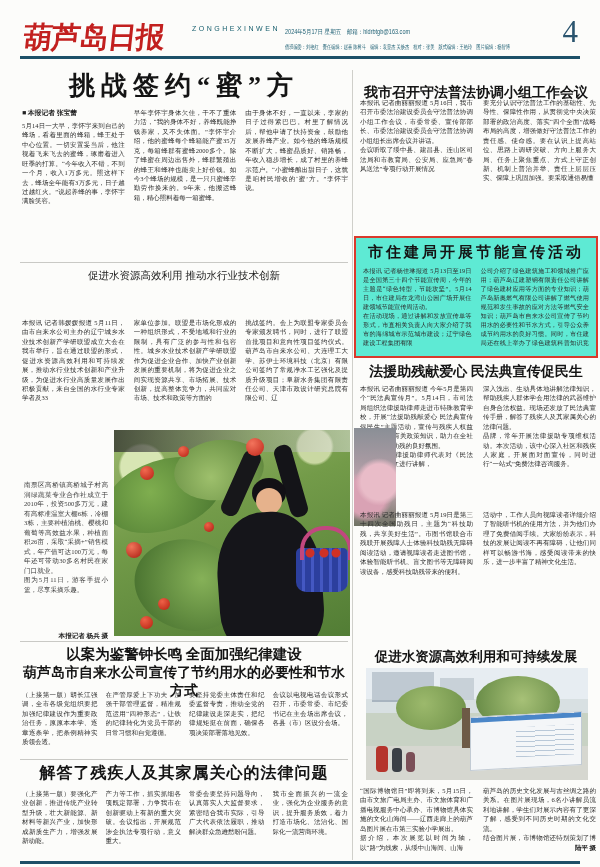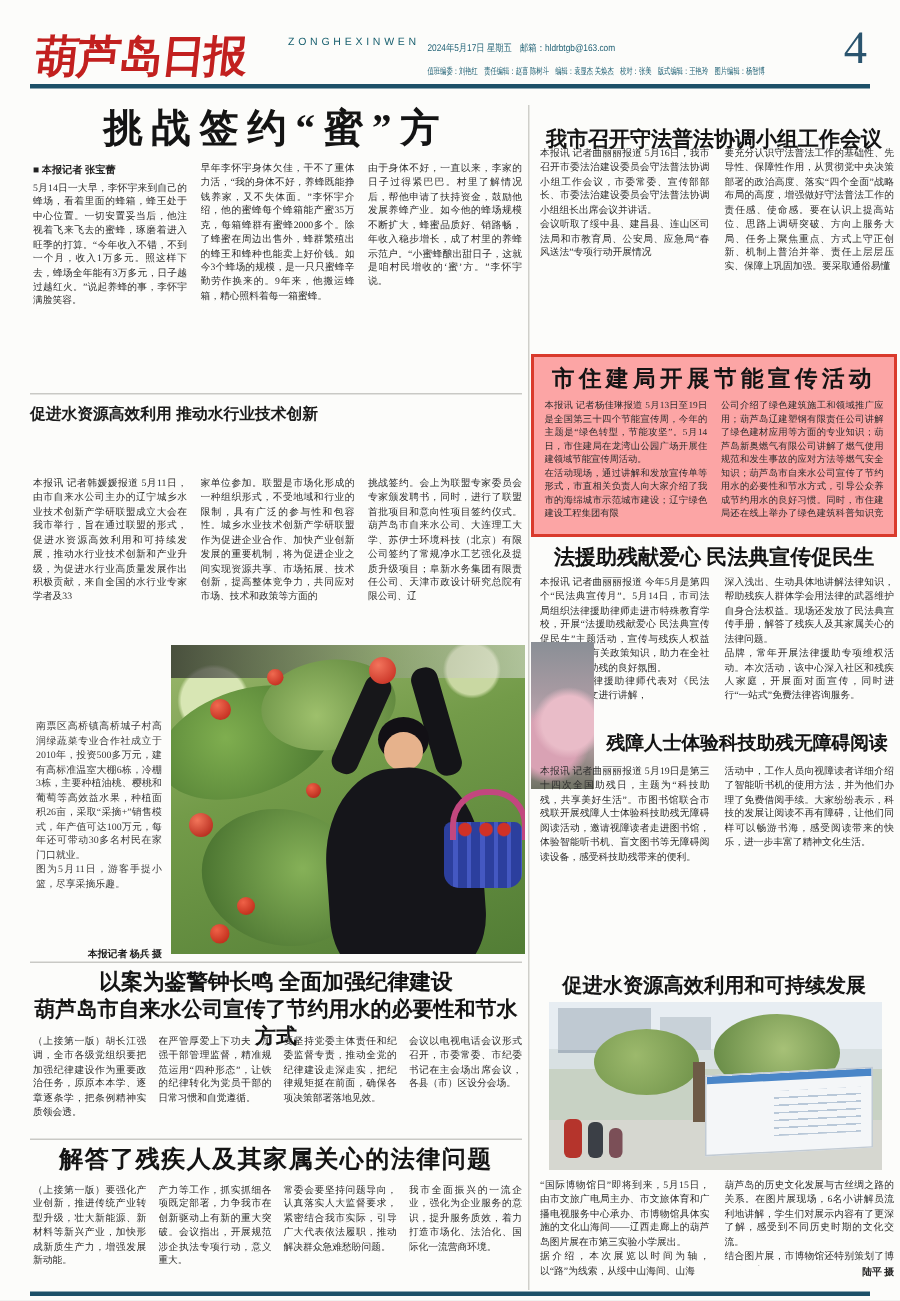--- a/index.html
+++ b/index.html
@@ -6,21 +6,21 @@
   .page{position:relative;width:600px;height:867px;background:#fcfcfa;margin:0 auto;overflow:hidden;
         font-family:"Liberation Serif","DejaVu Serif",serif;color:#222;}
   .abs{position:absolute;}
   .hl{font-weight:bold;text-align:center;color:#141414;font-family:"Liberation Serif","DejaVu Serif",serif;}
   .cols{display:flex;}
   .bc{font-size:6.5px;line-height:1.45;text-align:justify;color:#2c2c2c;overflow:hidden;
       white-space:pre-line;flex:1;}
   .rule{background:#1d5068;}
   .divider{background:#c9c9c5;height:1px;}
   .vdiv{background:#cfcfca;width:1px;}
-  .kicker{font-weight:bold;font-size:10.5px;color:#1b1b1b;
+  .kicker{font-weight:normal;text-align:center;font-size:10.5px;color:#1b1b1b;
           font-family:"Liberation Sans","DejaVu Sans",sans-serif;}
   .teal{color:#1d5f73;}
   .nowrap{white-space:nowrap;}
   .photo{overflow:hidden;position:absolute;}
   .ph-el{position:absolute;}
 </style>
 </head>
 <body>
 
 <div class="page">
@@ -146,21 +146,21 @@
   </div>
 
   <div class="abs hl" style="left:356px;top:84px;width:240px;font-size:14px;">我市召开守法普法协调小组工作会议</div>
   <div class="abs cols" style="left:360px;top:98px;width:236px;height:132px;gap:10px;">
     <div class="bc">本报讯 记者曲丽丽报道 5月16日，我市召开市委法治建设委员会守法普法协调小组工作会议，市委常委、宣传部部长、市委法治建设委员会守法普法协调小组组长出席会议并讲话。
 会议听取了绥中县、建昌县、连山区司法局和市教育局、公安局、应急局“春风送法”专项行动开展情况</div>
     <div class="bc">要充分认识守法普法工作的基础性、先导性、保障性作用，从贯彻党中央决策部署的政治高度、落实“四个全面”战略布局的高度，增强做好守法普法工作的责任感、使命感。要在认识上提高站位、思路上调研突破、方向上服务大局、任务上聚焦重点、方式上守正创新、机制上普治并举、责任上层层压实、保障上巩固加强。要采取通俗易懂</div>
   </div>
 
   <div class="abs" style="left:354px;top:236px;width:226px;height:108px;border:2px solid #d93a2c;
-       padding:5px 7px;background:#fca5a5;">
+       padding:5px 7px;background:#5eead4;">
     <div class="hl" style="font-size:15px;letter-spacing:3px;">市住建局开展节能宣传活动</div>
     <div class="cols" style="margin-top:5px;height:80px;gap:9px;">
       <div class="bc" style="font-size:6.2px;">本报讯 记者杨佳琳报道 5月13日至19日是全国第三十四个节能宣传周，今年的主题是“绿色转型，节能攻坚”。5月14日，市住建局在龙湾山公园广场开展住建领域节能宣传周活动。
 在活动现场，通过讲解和发放宣传单等形式，市直相关负责人向大家介绍了我市的海绵城市示范城市建设；辽宁绿色建设工程集团有限</div>
       <div class="bc" style="font-size:6.2px;">公司介绍了绿色建筑施工和领域推广应用；葫芦岛辽建塑钢有限责任公司讲解了绿色建材应用等方面的专业知识；葫芦岛新奥燃气有限公司讲解了燃气使用规范和发生事故的应对方法等燃气安全知识；葫芦岛市自来水公司宣传了节约用水的必要性和节水方式，引导公众养成节约用水的良好习惯。同时，市住建局还在线上举办了绿色建筑科普知识竞赛活动。</div>
     </div>
   </div>
 
   <div class="abs hl" style="left:356px;top:363px;width:240px;font-size:14px;">法援助残献爱心  民法典宣传促民生</div>
   <div class="abs cols" style="left:360px;top:384px;width:236px;height:140px;gap:10px;">
@@ -168,21 +168,20 @@
 活动中，法律援助律师代表对《民法典》相关条文进行讲解，</div>
     <div class="bc">深入浅出、生动具体地讲解法律知识，帮助残疾人群体学会用法律的武器维护自身合法权益。现场还发放了民法典宣传手册，解答了残疾人及其家属关心的法律问题。
 品牌，常年开展法律援助专项维权活动。本次活动，该中心深入社区和残疾人家庭，开展面对面宣传，同时进行“一站式”免费法律咨询服务。</div>
   </div>
 
   <div class="photo" style="left:354px;top:428px;width:42px;height:98px;background:
        radial-gradient(circle at 60% 55%,#e9bcc8 0 30%,transparent 40%),
        radial-gradient(circle at 30% 70%,#d9a2b4 0 25%,transparent 35%),
        linear-gradient(#8a8f96 0%,#a89aa2 35%,#c7aab4 60%,#6f7264 100%);"></div>
 
-  <div class="abs hl" style="left:400px;top:487px;width:196px;font-size:12.5px;">残障人士体验科技助残无障碍阅读</div>
   <div class="abs cols" style="left:360px;top:510px;width:236px;height:132px;gap:10px;">
     <div class="bc">本报讯 记者曲丽丽报道 5月19日是第三十四次全国助残日，主题为“科技助残，共享美好生活”。市图书馆联合市残联开展残障人士体验科技助残无障碍阅读活动，邀请视障读者走进图书馆，体验智能听书机、盲文图书等无障碍阅读设备，感受科技助残带来的便利。</div>
     <div class="bc">活动中，工作人员向视障读者详细介绍了智能听书机的使用方法，并为他们办理了免费借阅手续。大家纷纷表示，科技的发展让阅读不再有障碍，让他们同样可以畅游书海，感受阅读带来的快乐，进一步丰富了精神文化生活。</div>
   </div>
 
   <div class="abs hl" style="left:356px;top:648px;width:240px;font-size:13.5px;">促进水资源高效利用和可持续发展</div>
 
   <div class="photo" style="left:366px;top:668px;width:222px;height:112px;background:
        linear-gradient(#e7edf2 0 28%,#d8e0e2 28% 40%,#c8d2c4 40% 70%,#d6d7d0 70% 100%);">
     <div class="ph-el" style="left:6px;top:4px;width:62px;height:30px;background:#bfc9d2;

